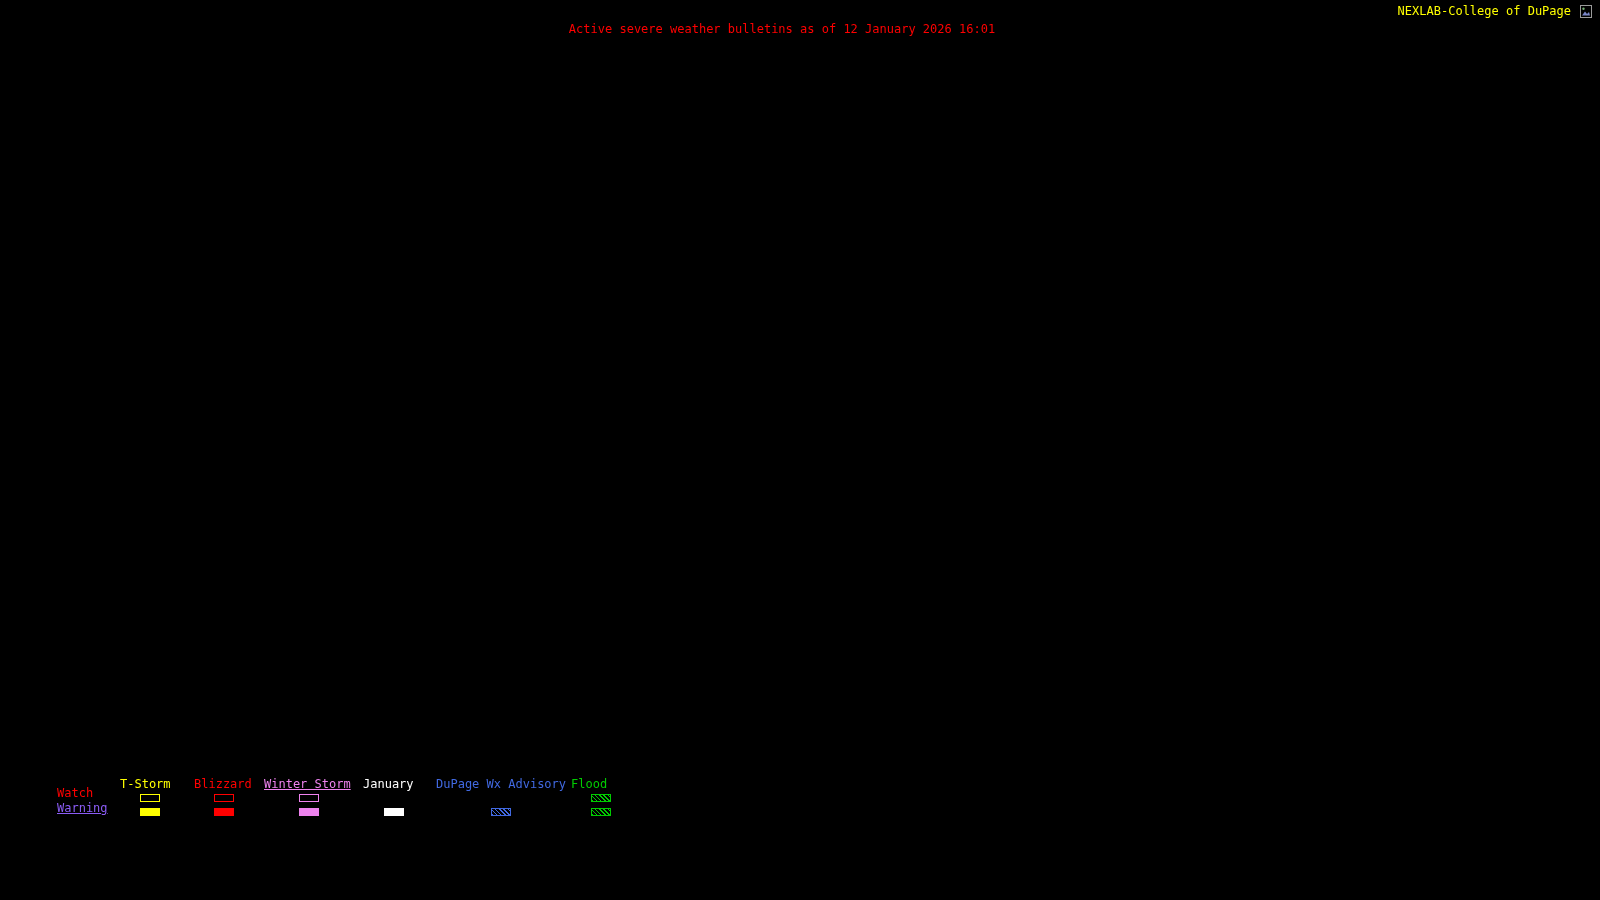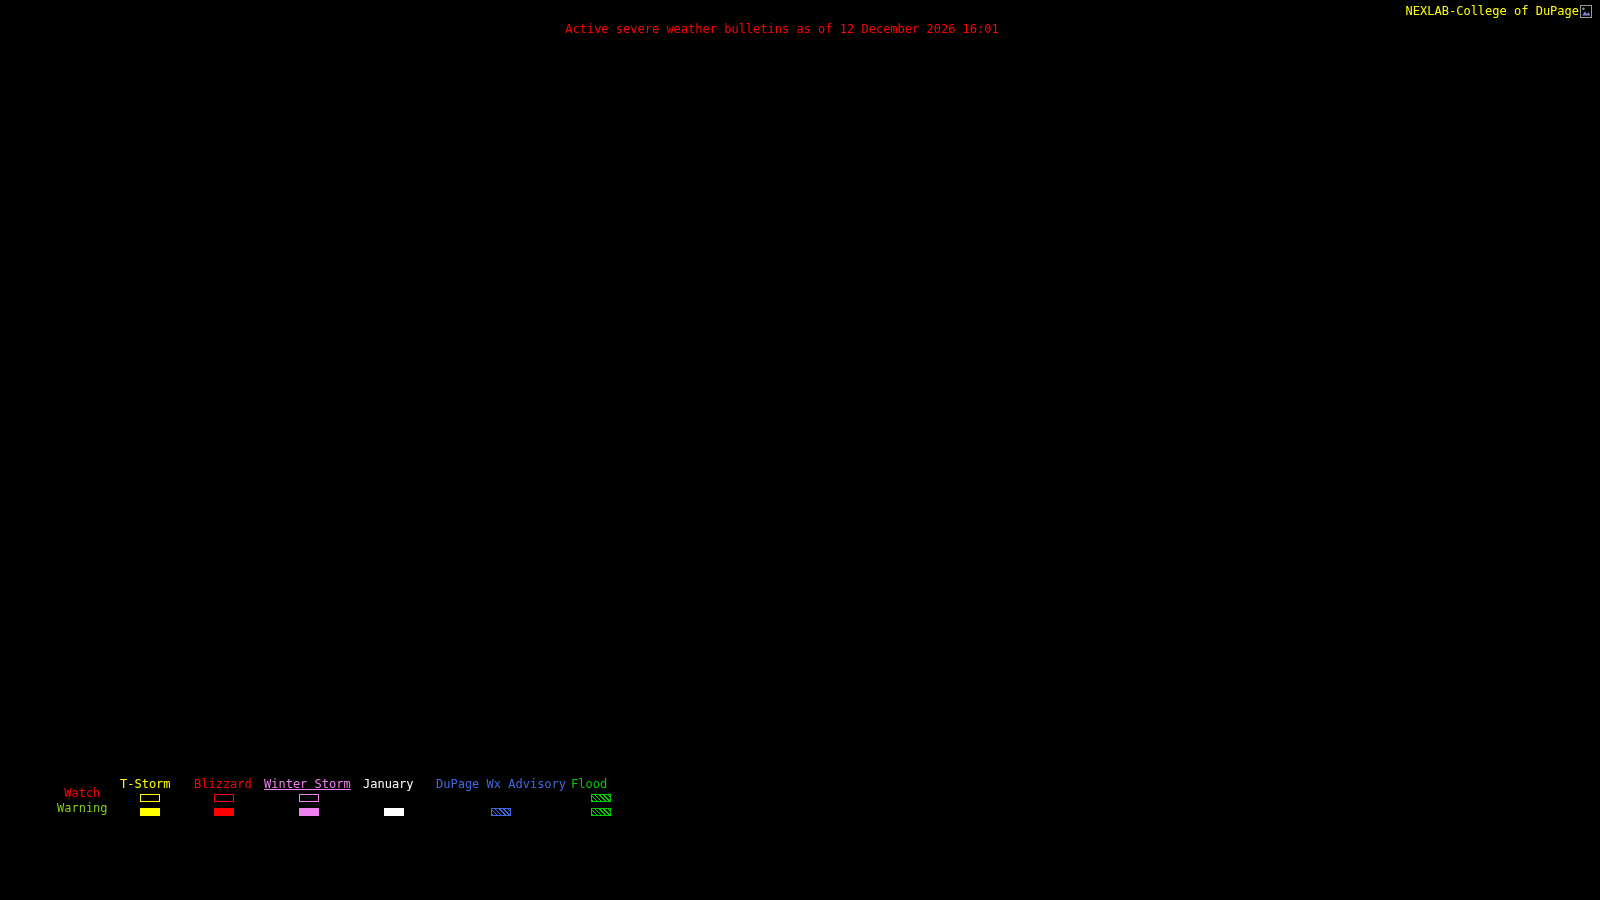--- a/index.html
+++ b/index.html
@@ -28,39 +28,38 @@
     width: 1564px;
     text-align: center;
     white-space: nowrap;
   }
   .brand {
     position: absolute;
     top: 4px;
     right: 8px;
     display: flex;
     align-items: center;
-    gap: 1px;
+    gap: 9px;
     white-space: nowrap;
   }
   .brand-icon {
     display: inline-block;
     width: 12px;
     height: 13px;
     line-height: 0;
   }
   .legend-row-labels {
     position: absolute;
     left: 57px;
     top: 786px;
   }
   .legend-row-labels div {
     height: 15px;
     line-height: 15px;
     white-space: nowrap;
-    text-align: center;
   }
   .lcol {
     position: absolute;
     top: 777px;
     text-align: left;
   }
   .lhead {
     height: 14px;
     line-height: 14px;
     white-space: nowrap;
@@ -78,36 +77,36 @@
     box-sizing: border-box;
   }
 </style>
 </head>
 <body>
 
 <div id="screen">
 
   <div class="map-area"></div>
 
-  <div class="title" style="color: rgb(255, 0, 0);">Active severe weather bulletins as of 12 December 2026 16:01</div>
+  <div class="title" style="color: rgb(255, 0, 0);">Active severe weather bulletins as of 12 January 2026 16:01</div>
 
   <div class="brand">
     <span style="color: rgb(255, 255, 0);">NEXLAB-College of DuPage</span>
     <span class="brand-icon">
       <svg width="12" height="13" viewBox="0 0 12 13">
         <rect x="0.5" y="0.5" width="11" height="12" fill="none" stroke="#9a9a9a" stroke-width="1"></rect>
         <circle cx="3.5" cy="3.8" r="1.2" fill="#6fae6f"></circle>
         <path d="M2 10.5 L5 6.5 L7 9 L9 7 L10 10.5 Z" fill="#7a86c8"></path>
       </svg>
     </span>
   </div>
 
   <div class="legend-row-labels">
     <div style="color: rgb(255, 0, 0);">Watch</div>
-    <div style="color: #84cc16;">Warning</div>
+    <div style="color: #8b5cf6; text-decoration: underline;">Warning</div>
   </div>
 
   <div class="lcol" style="left:120px;width:60px">
     <div class="lhead" style="color: rgb(255, 255, 0);">T-Storm</div>
     <div class="lrow">
       <span class="swatch" style="border: 1px solid rgb(255, 255, 0);"></span>
     </div>
     <div class="lrow">
       <span class="swatch" style="background: rgb(255, 255, 0);"></span>
     </div>

